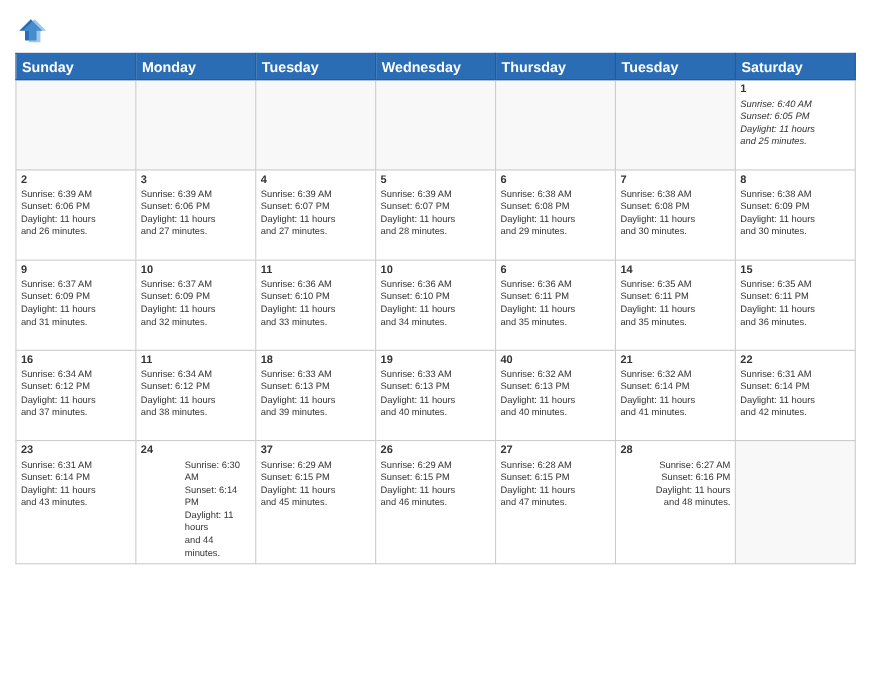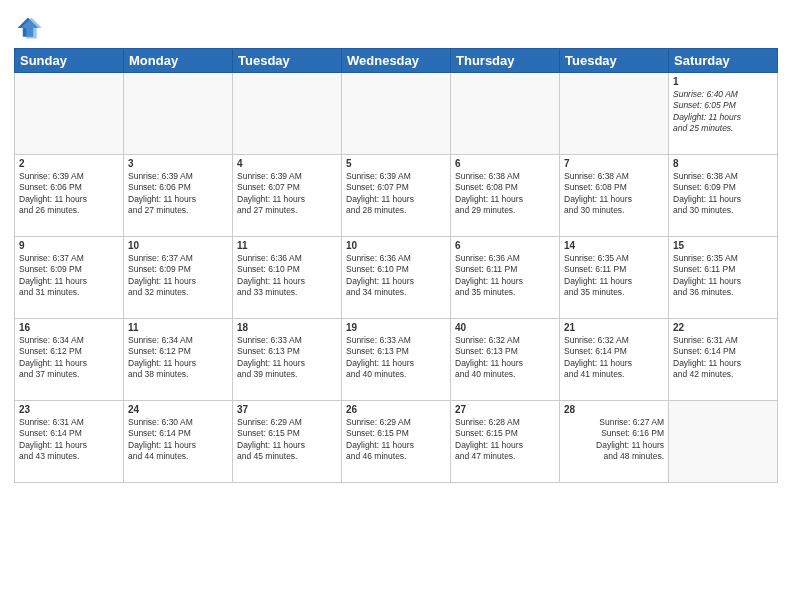--- a/index.html
+++ b/index.html
@@ -303,21 +303,21 @@
         <tr>
           <td>
             <span class="day-num">23</span>
             <div class="day-info" style="white-space: pre-line;">Sunrise: 6:31 AM
 Sunset: 6:14 PM
 Daylight: 11 hours
 and 43 minutes.</div>
           </td>
           <td>
             <span class="day-num">24</span>
-            <div class="day-info" style="white-space: pre-line;">Sunrise: 6:30 AM
+            <div class="day-info" style="white-space: pre-line; margin-left: 40px;">Sunrise: 6:30 AM
 Sunset: 6:14 PM
 Daylight: 11 hours
 and 44 minutes.</div>
           </td>
           <td>
             <span class="day-num">37</span>
             <div class="day-info" style="white-space: pre-line;">Sunrise: 6:29 AM
 Sunset: 6:15 PM
 Daylight: 11 hours
 and 45 minutes.</div>

